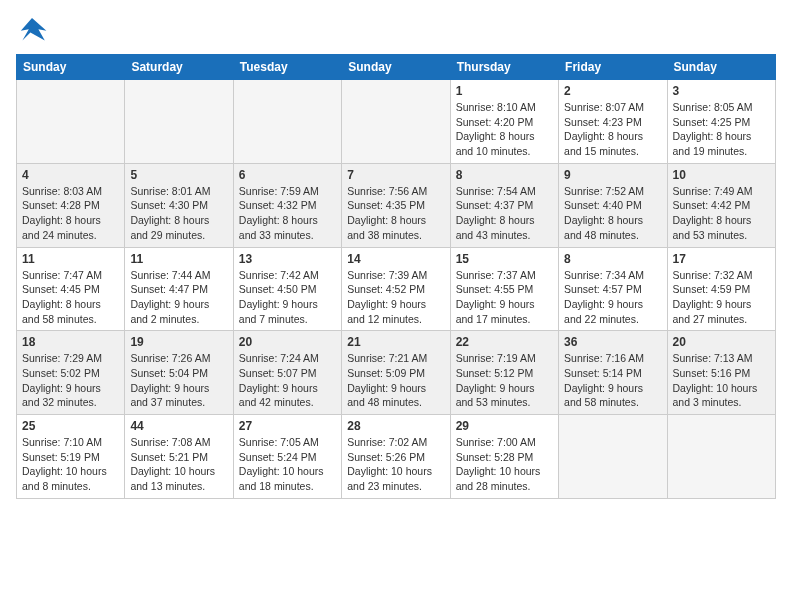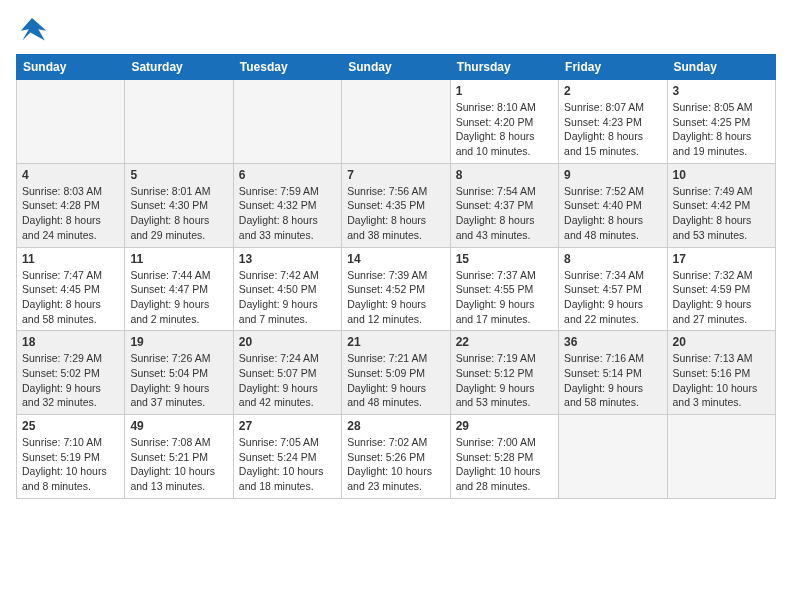--- a/index.html
+++ b/index.html
@@ -218,21 +218,21 @@
           <span class="day-num">20</span>
           <div class="day-info">Sunrise: 7:13 AM<br>Sunset: 5:16 PM<br>Daylight: 10 hours<br>and 3 minutes.</div>
         </td>
       </tr>
       <tr>
         <td>
           <span class="day-num">25</span>
           <div class="day-info">Sunrise: 7:10 AM<br>Sunset: 5:19 PM<br>Daylight: 10 hours<br>and 8 minutes.</div>
         </td>
         <td>
-          <span class="day-num">49</span>
+          <span class="day-num">44</span>
           <div class="day-info">Sunrise: 7:08 AM<br>Sunset: 5:21 PM<br>Daylight: 10 hours<br>and 13 minutes.</div>
         </td>
         <td>
           <span class="day-num">27</span>
           <div class="day-info">Sunrise: 7:05 AM<br>Sunset: 5:24 PM<br>Daylight: 10 hours<br>and 18 minutes.</div>
         </td>
         <td>
           <span class="day-num">28</span>
           <div class="day-info">Sunrise: 7:02 AM<br>Sunset: 5:26 PM<br>Daylight: 10 hours<br>and 23 minutes.</div>
         </td>

